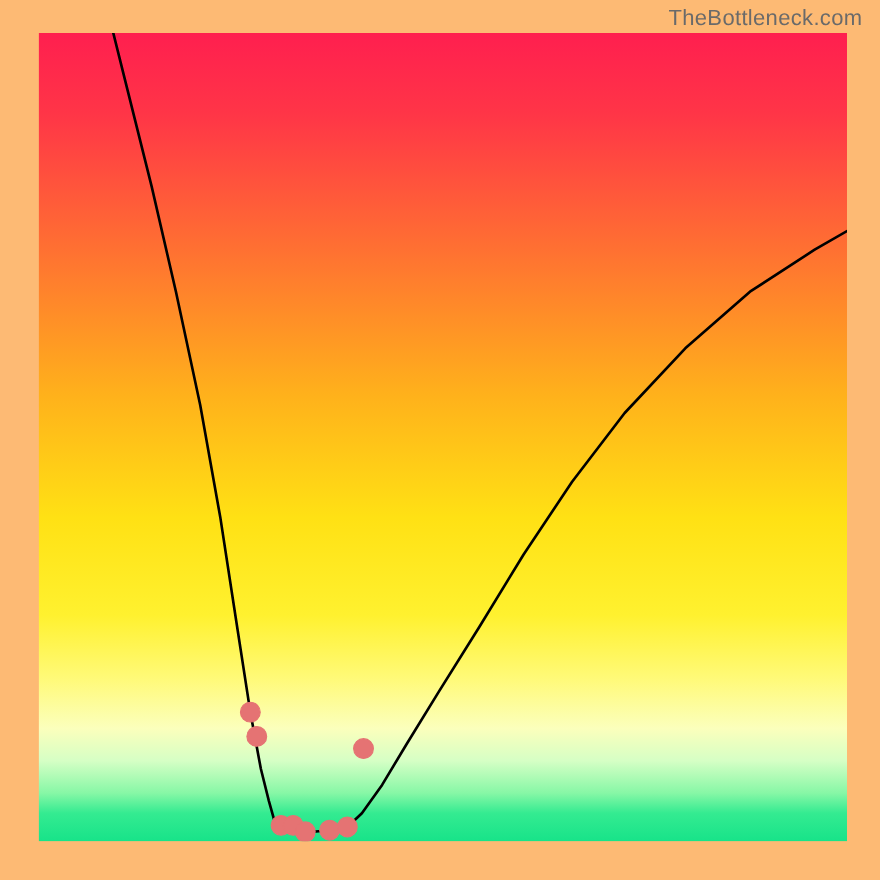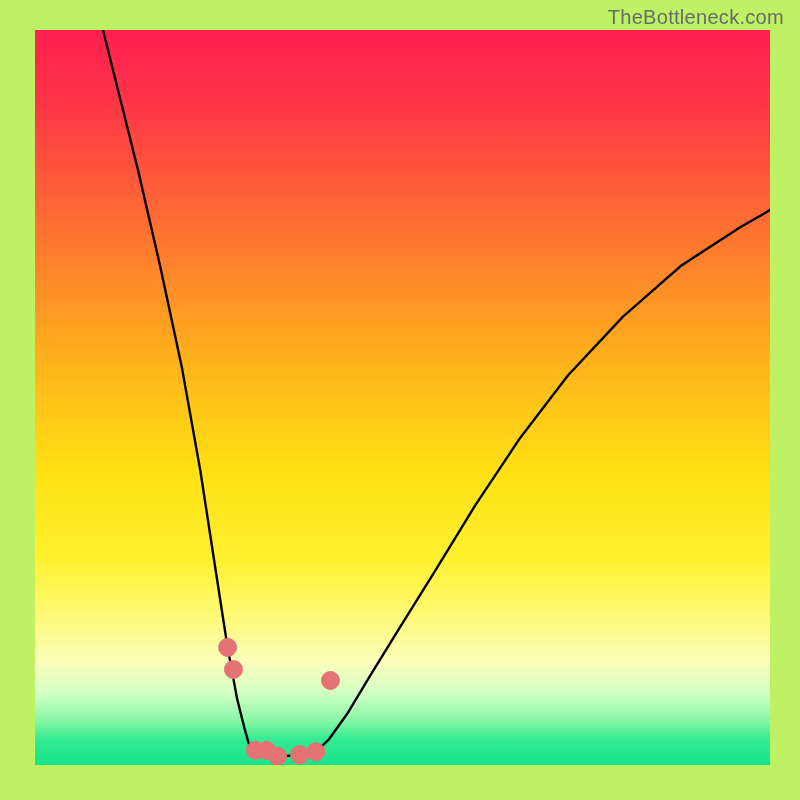--- a/index.html
+++ b/index.html
@@ -10,21 +10,21 @@
     background: #000;
     font-family: Arial, Helvetica, sans-serif;
     overflow: hidden;
   }
   .frame {
     position: absolute;
     left: 0;
     top: 0;
     width: 800px;
     height: 800px;
-    background: #bef264;
+    background: #fdba74;
   }
   .watermark {
     position: absolute;
     top: 6px;
     right: 16px;
     color: #6a6a6a;
     font-size: 20px;
     font-weight: 500;
     letter-spacing: 0.3px;
     z-index: 10;

